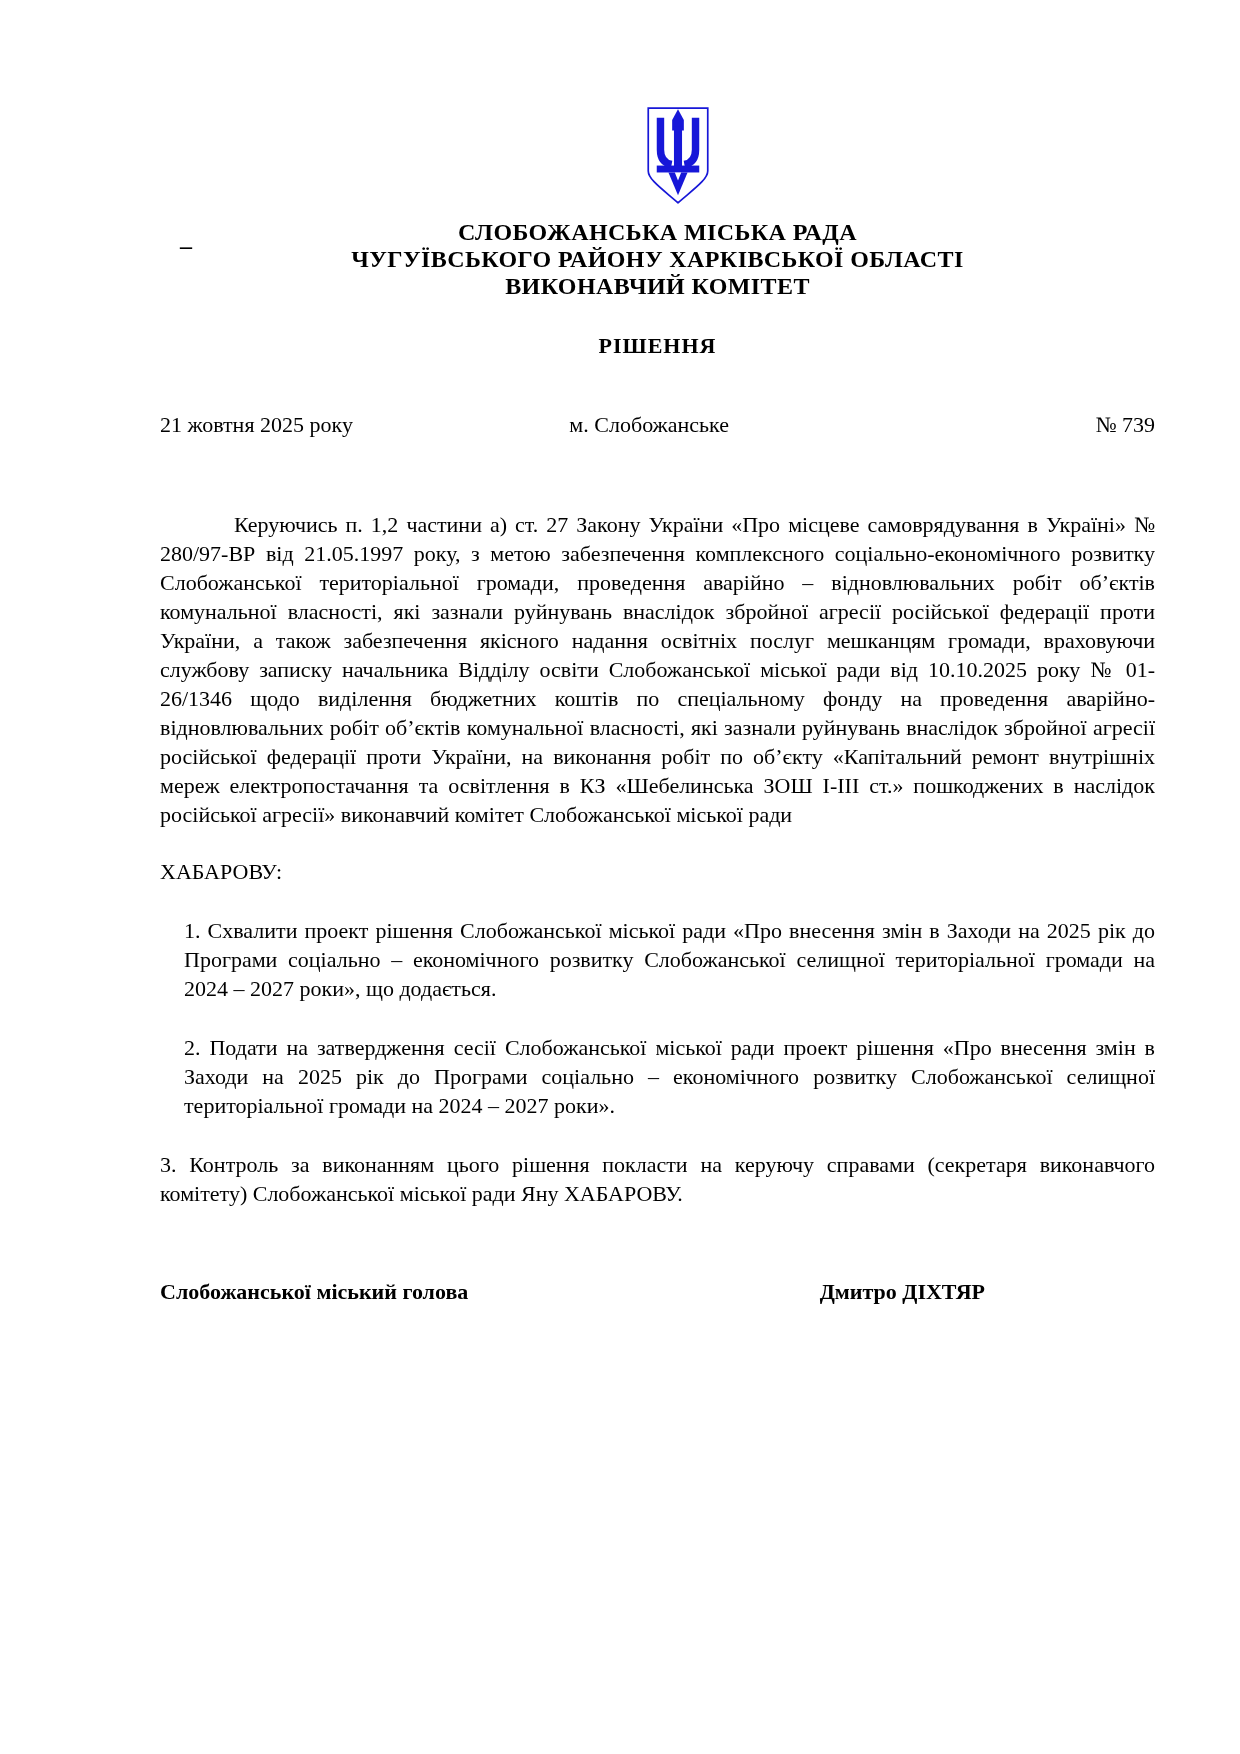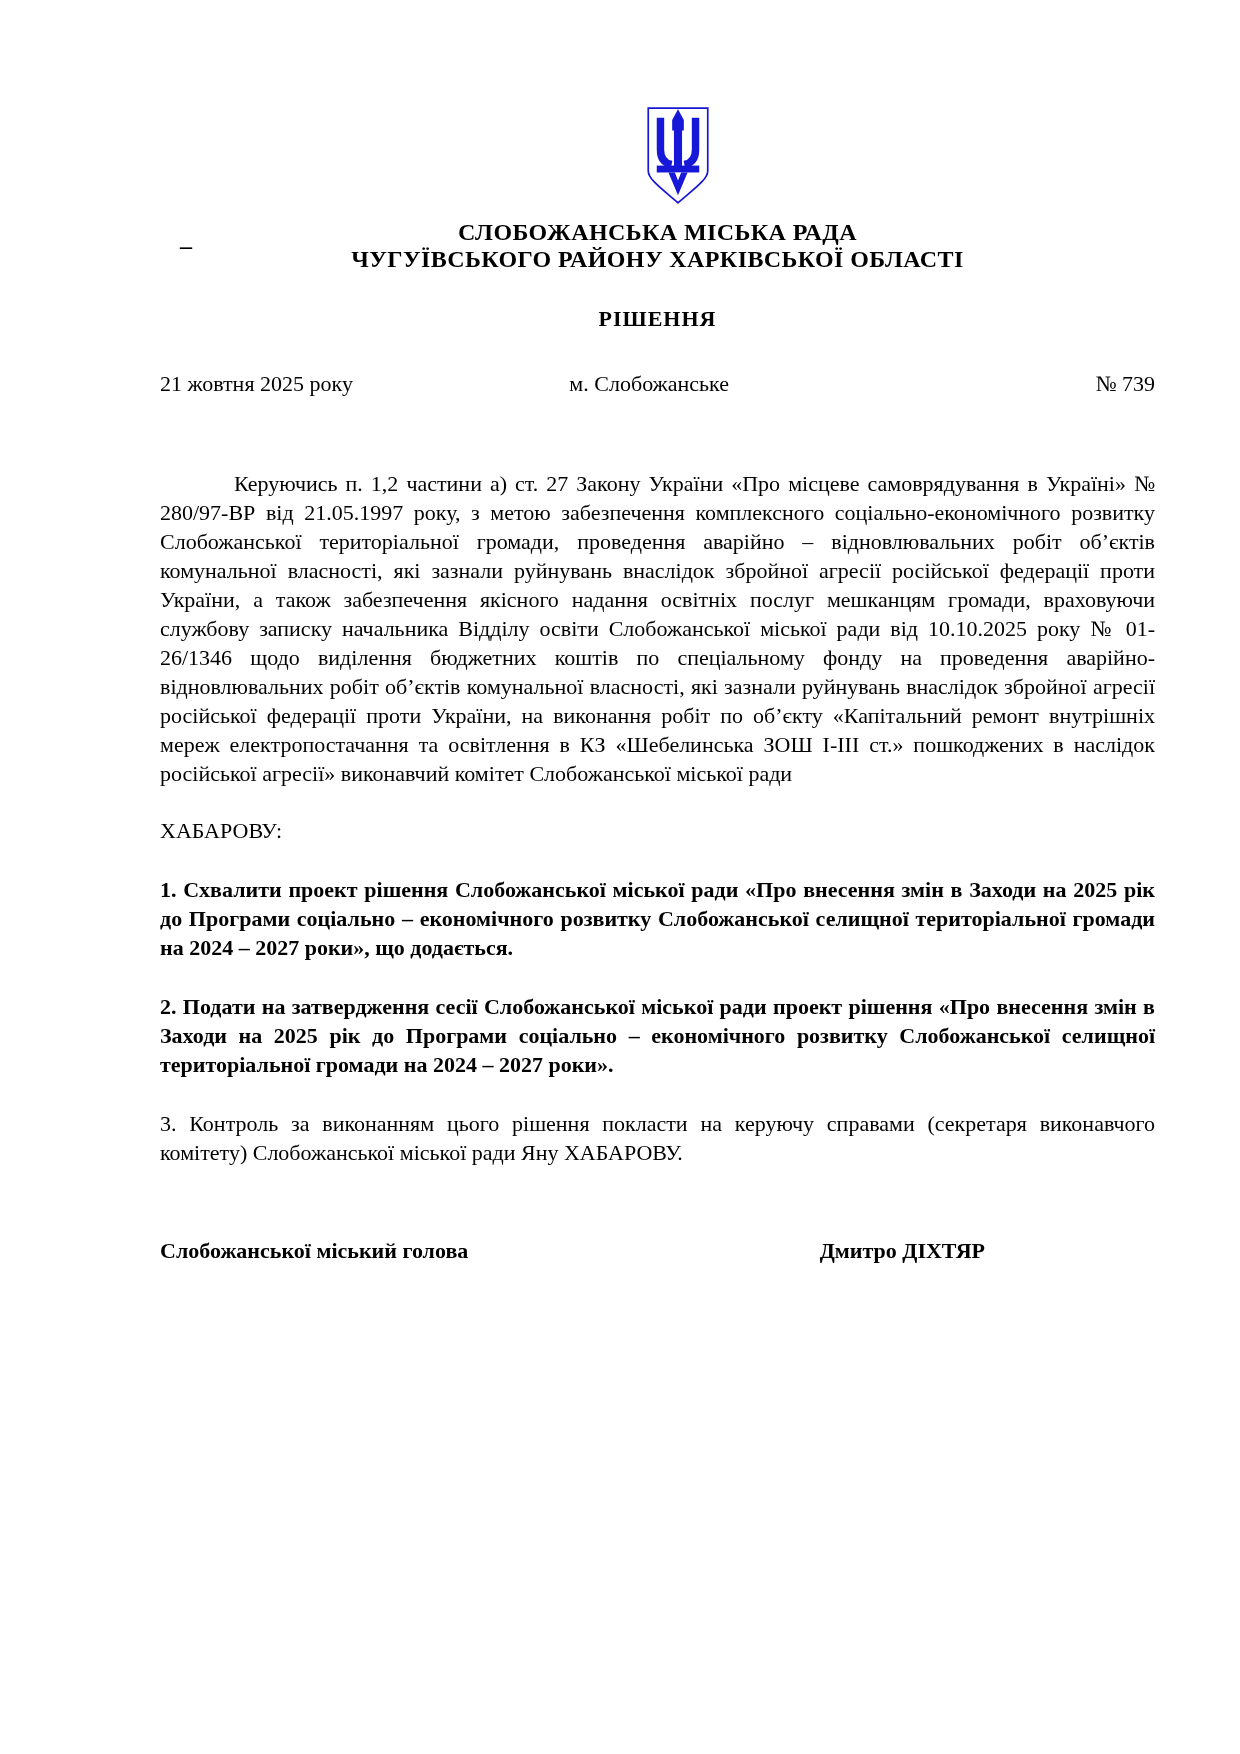--- a/index.html
+++ b/index.html
@@ -38,21 +38,21 @@
   .doc-type {
     margin-top:32px;
     text-align:center;
     font-weight:bold;
     font-size:22px;
     line-height:27px;
     letter-spacing:1px;
   }
 
   .dateline {
-    margin-top:38px;
+    margin-top:52px;
     display:flex;
     justify-content:space-between;
     align-items:flex-end;
     font-size:22px;
     line-height:27px;
   }
   .dateline .place { margin-left:-150px; }
 
   .subject {
     margin-top:17px;
@@ -76,21 +76,21 @@
     font-size:22px;
     line-height:29px;
   }
 
   .item {
     margin-top:30px;
     font-size:22px;
     line-height:29px;
     text-align:justify;
   }
-  .item.bold { font-weight:bold; }
+  .item.bold { font-weight:normal;margin-left:24px; }
 
   .signature {
     margin-top:70px;
     display:flex;
     justify-content:space-between;
     padding-right:170px;
     font-weight:bold;
     font-size:22px;
     line-height:27px;
   }
@@ -116,20 +116,21 @@
           <path d="M15.5,12 V42 Q15.5,54 26,56"></path>
           <path d="M48.5,12 V42 Q48.5,54 38,56"></path>
         </g>
         <path d="M29,63.5 L35,63.5 L32,71 Z" fill="#ffffff"></path>
       </svg>
     </div>
 
     <div class="org-block">
       <div>СЛОБОЖАНСЬКА МІСЬКА РАДА</div>
       <div>ЧУГУЇВСЬКОГО РАЙОНУ ХАРКІВСЬКОЇ  ОБЛАСТІ</div>
+      <div>ВИКОНАВЧИЙ КОМІТЕТ</div>
     </div>
 
     <div class="doc-type">РІШЕННЯ</div>
 
     <div class="dateline">
       <span class="date">21 жовтня 2025 року</span>
       <span class="place">м. Слобожанське</span>
       <span class="number">№  739</span>
     </div>
 

